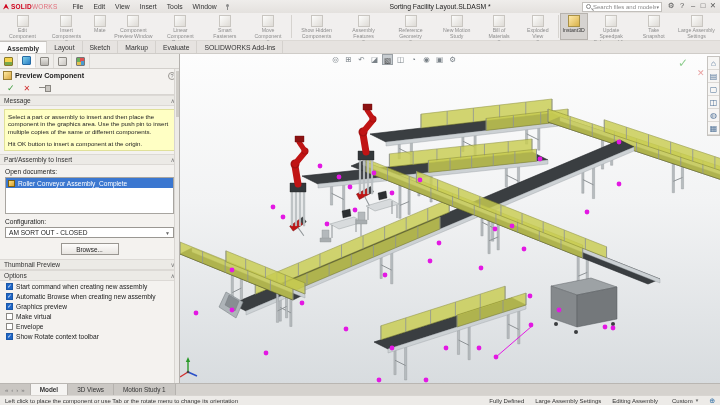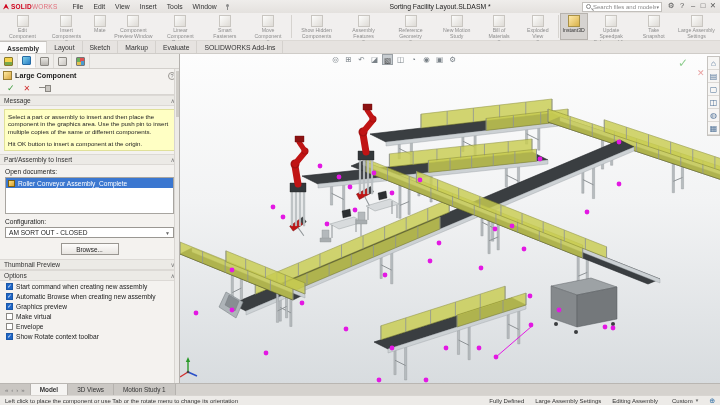--- a/index.html
+++ b/index.html
@@ -265,21 +265,21 @@
           </div>
           <div class="pm-tab">
             <span class="pm-ico ico-dim"></span>
           </div>
           <div class="pm-tab">
             <span class="pm-ico ico-disp"></span>
           </div>
         </div>
       <div class="pm-header">
         <span class="hicon"></span>
-        <span>Large Component</span>
+        <span>Preview Component</span>
         <span class="pm-help">?</span>
       </div>
       <div class="pm-actions">
         <span class="act-ok">✓</span>
         <span class="act-cancel">✕</span>
         <span class="act-pin"></span>
       </div>
 
       <div class="section-h">
         <span>Message</span>

